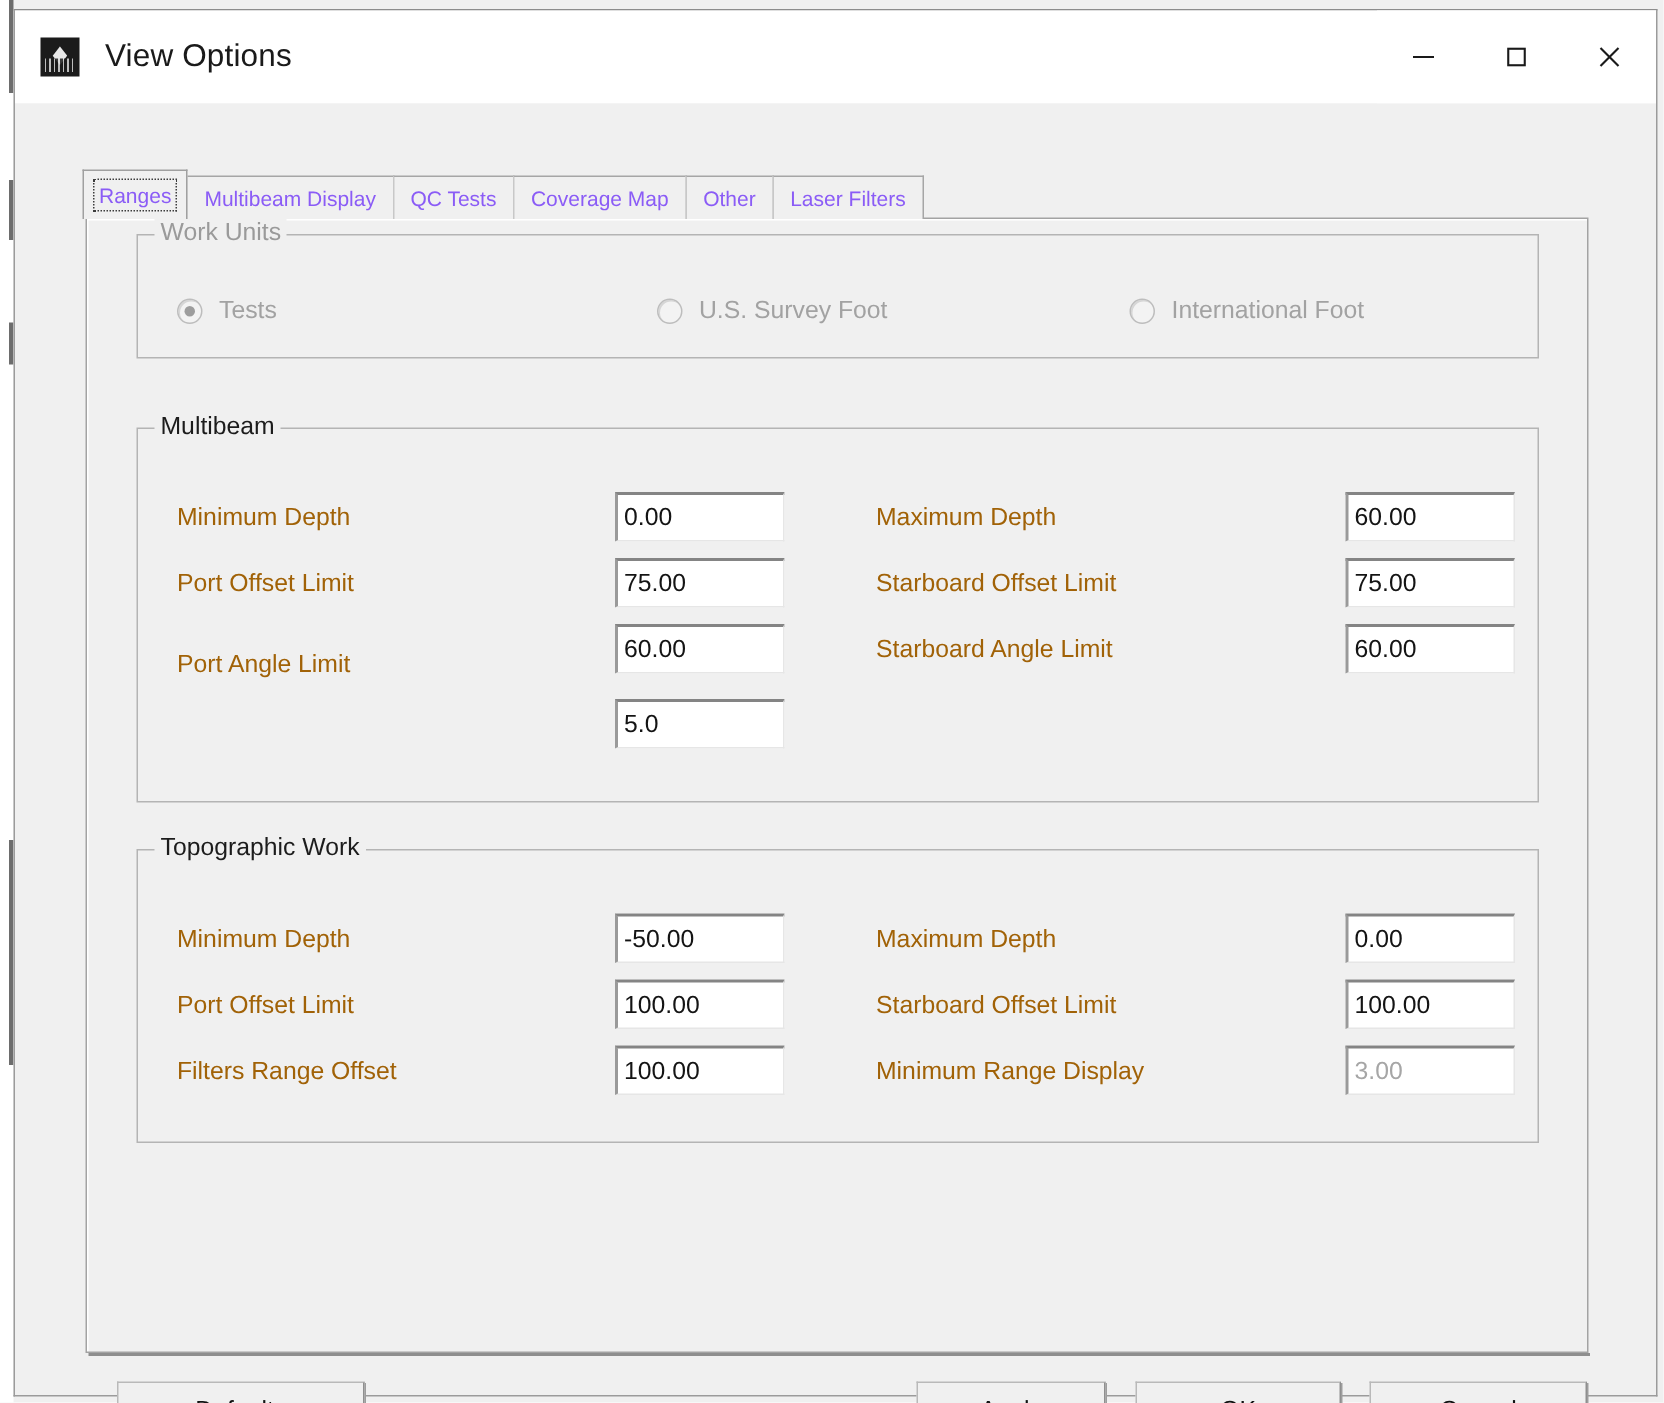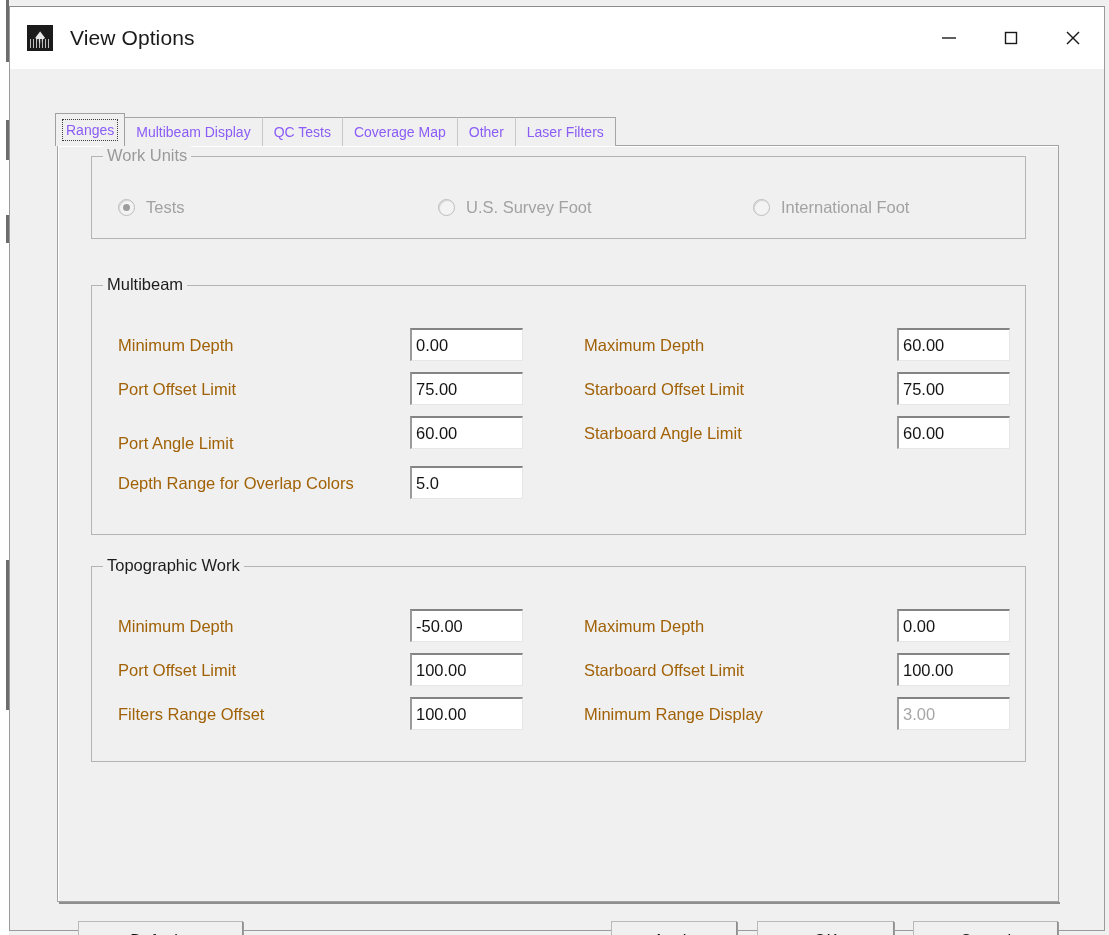--- a/index.html
+++ b/index.html
@@ -357,21 +357,20 @@
 
         <div class="field-label" style="left:492px; top:94px;">Starboard Offset Limit</div>
         <div class="textbox" style="left:805px; top:86px;">75.00</div>
 
         <div class="field-label" style="left:26px; top:148px;">Port Angle Limit</div>
         <div class="textbox" style="left:318px; top:130px;">60.00</div>
 
         <div class="field-label" style="left:492px; top:138px;">Starboard Angle Limit</div>
         <div class="textbox" style="left:805px; top:130px;">60.00</div>
 
-        <div class="field-label" style="left:26px; top:188px;">Depth Range for Overlap Colors</div>
         <div class="textbox" style="left:318px; top:180px;">5.0</div>
       </div>
 
       <div class="groupbox" style="left:33px; top:420px; width:935px; height:196px;">
         <div class="group-title">Topographic Work</div>
 
         <div class="field-label" style="left:26px; top:50px;">Minimum Depth</div>
         <div class="textbox" style="left:318px; top:42px;">-50.00</div>
 
         <div class="field-label" style="left:492px; top:50px;">Maximum Depth</div>

